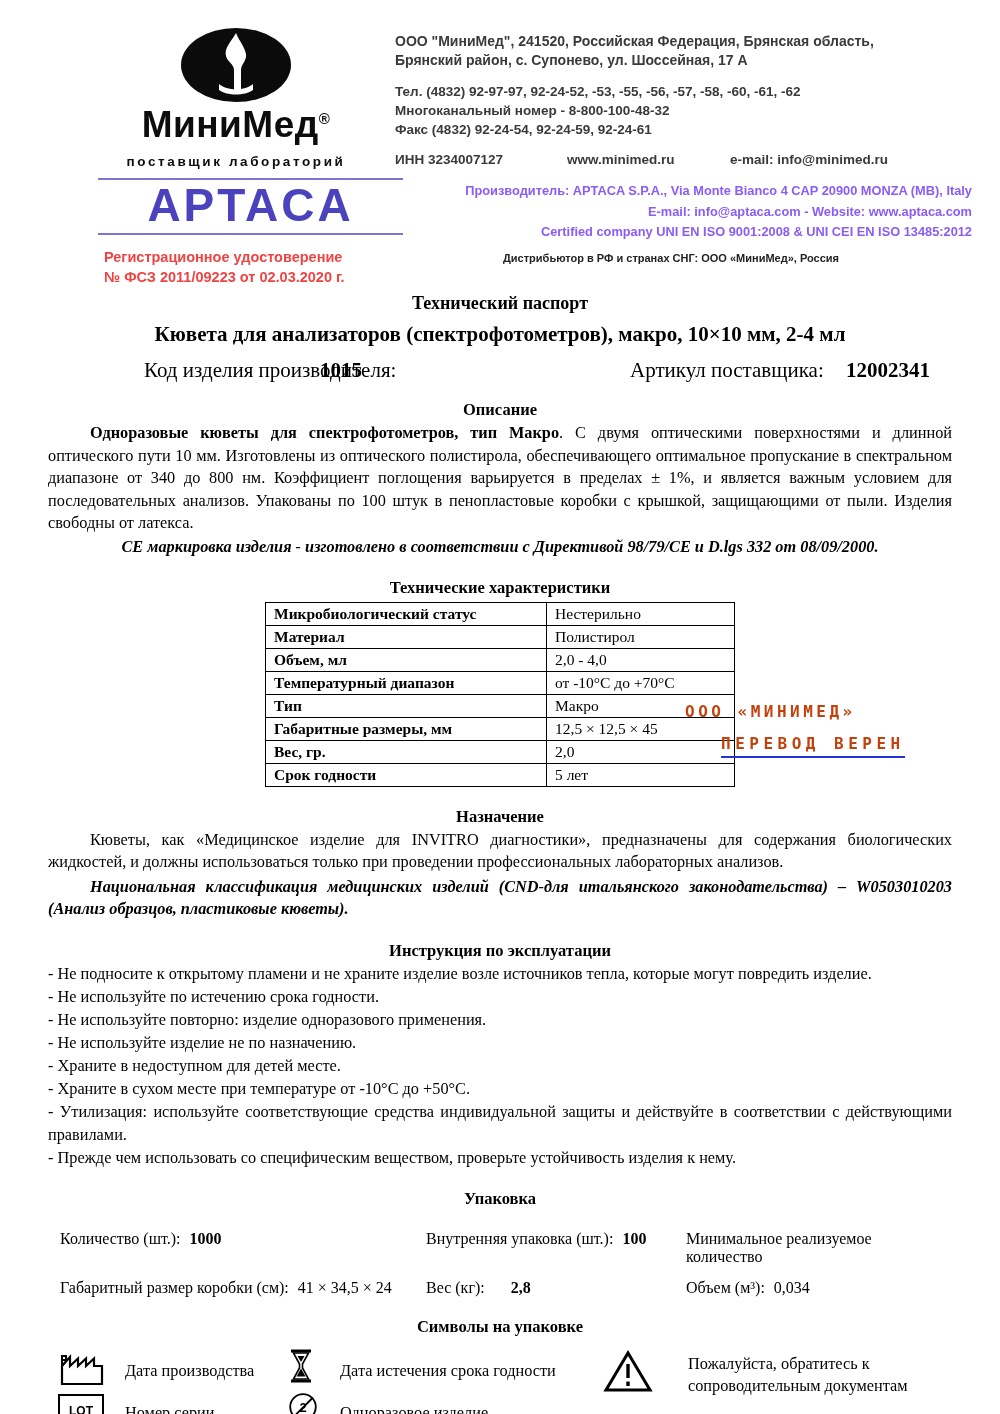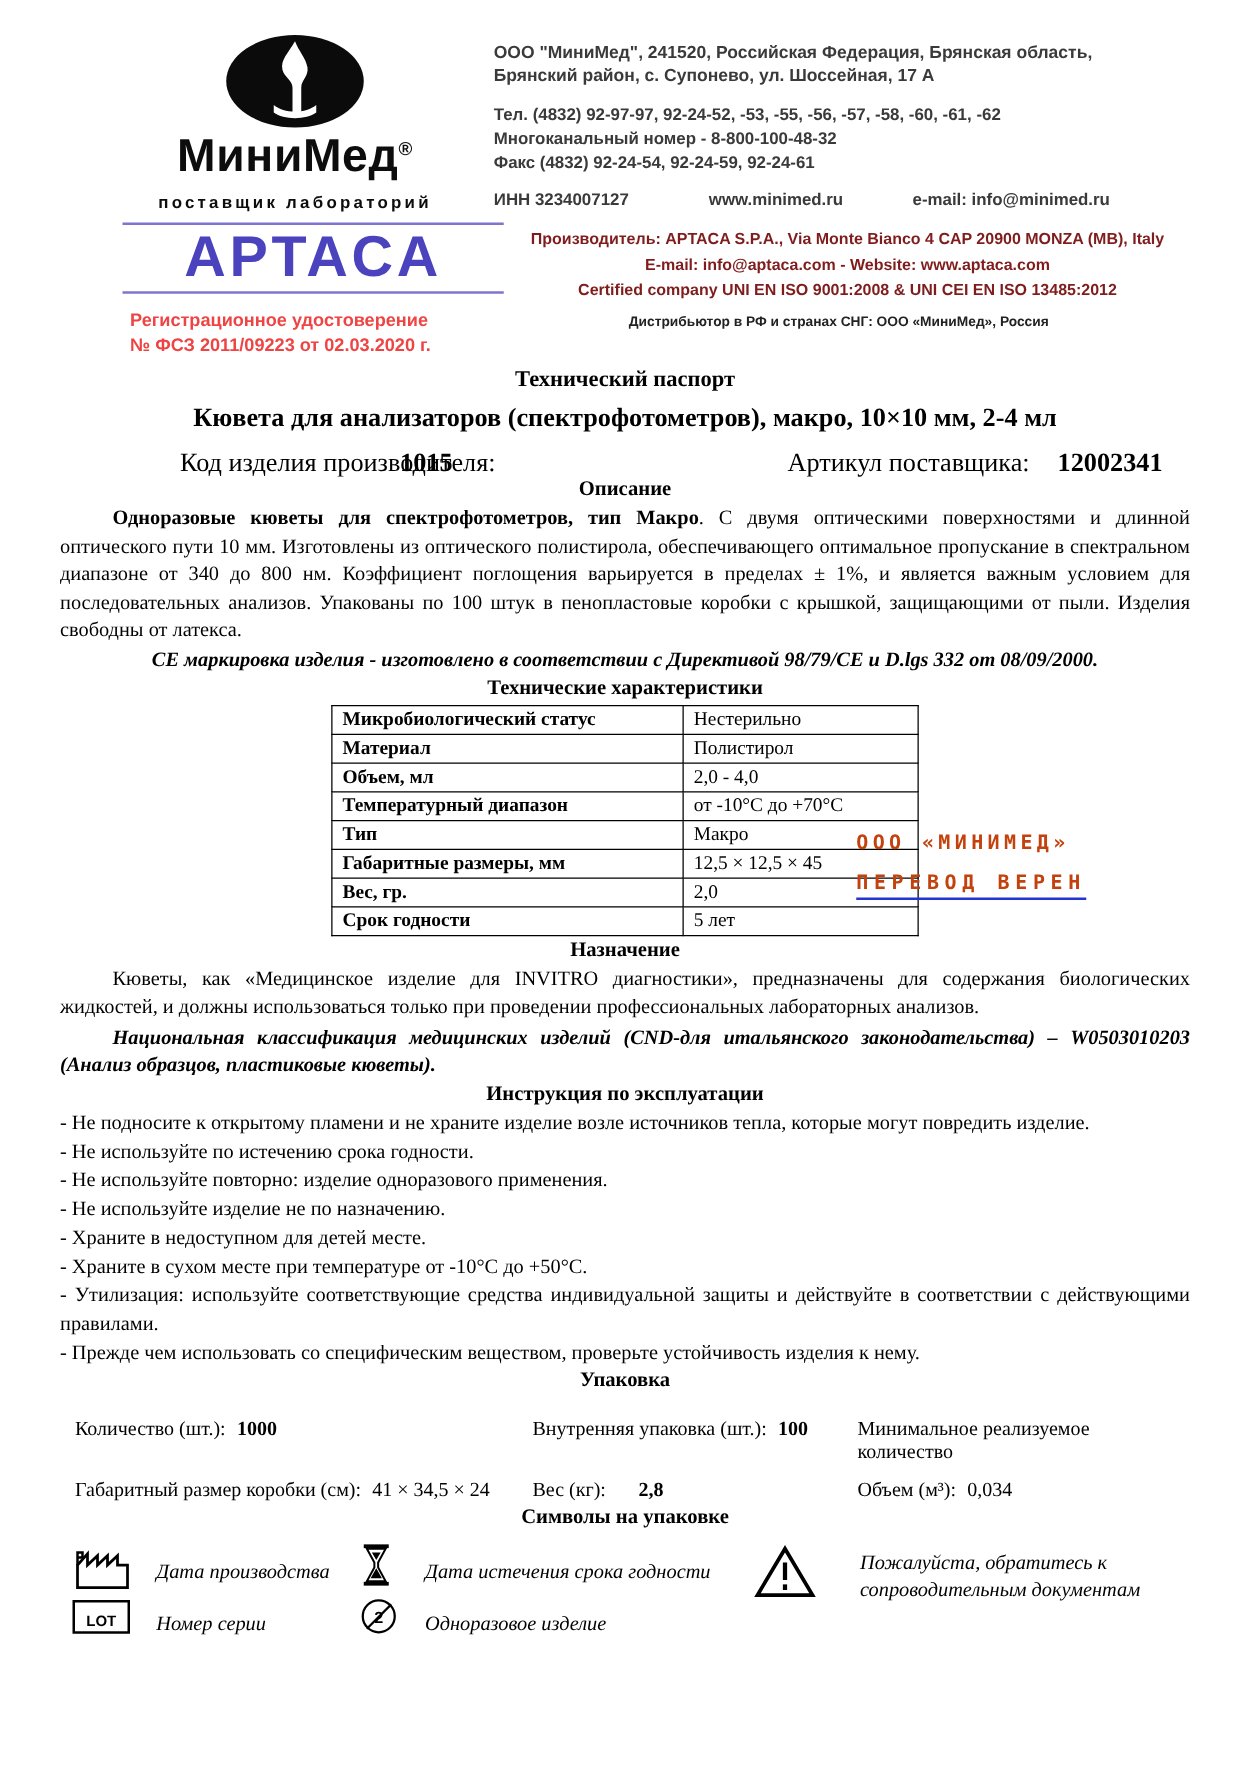--- a/index.html
+++ b/index.html
@@ -17,60 +17,60 @@
   .company-block p{white-space:nowrap;font-size:14px;line-height:19px;}
   .company-block p.small{font-size:13.5px;}
   .mt12{margin-top:12px;}
   .inn-row{display:flex;margin-top:13px;font-size:13.5px;}
   .inn-row .c1{width:172px;}
   .inn-row .c2{width:163px;}
 
   .aptaca-logo{position:absolute;left:98px;top:178px;width:305px;border-top:2px solid #7d75cf;border-bottom:2px solid #7d75cf;padding:2px 0 4px;}
   .aptaca-text{position:relative;font-family:"Liberation Sans",sans-serif;font-weight:700;font-size:46px;line-height:1.02;color:#4b43bd;letter-spacing:3px;text-align:center;}
   .aptaca-dot{position:absolute;left:32px;top:27px;width:12px;height:12px;border:3px solid #fff;border-radius:50%;z-index:2;}
-  .aptaca-info{position:absolute;left:404px;top:181px;width:548px;text-align:center;font-family:"Liberation Sans",sans-serif;font-weight:700;font-size:12.8px;line-height:20.5px;color:#7f1d1d;}
+  .aptaca-info{position:absolute;left:424px;top:181px;width:548px;text-align:right;font-family:"Liberation Sans",sans-serif;font-weight:700;font-size:12.8px;line-height:20.5px;color:#8b5cf6;}
   .aptaca-info p{white-space:nowrap;}
 
   .reg-left{position:absolute;left:104px;top:247px;font-family:"Liberation Sans",sans-serif;font-weight:700;font-size:14.5px;line-height:20px;color:#ef4444;}
   .reg-right{position:absolute;left:503px;top:252px;font-family:"Liberation Sans",sans-serif;font-weight:700;font-size:11px;color:#222;white-space:nowrap;}
 
   
   .content{position:absolute;left:48px;top:288px;width:904px;font-size:16px;}
   .doc-type{text-align:center;font-weight:700;font-size:18px;line-height:22px;margin-top:4px;}
   .doc-title{text-align:center;font-weight:700;font-size:21px;line-height:26px;margin-top:7px;}
   .code-row{position:relative;height:22px;margin-top:11px;font-size:21px;}
   .code-row .l1{position:absolute;left:96px;}
   .code-row .v1{position:absolute;left:272px;font-weight:700;}
   .code-row .l2{position:absolute;left:582px;}
   .code-row .v2{position:absolute;left:798px;font-weight:700;}
-  .sec-h{text-align:center;font-weight:700;font-size:16.5px;line-height:22px;margin-top:0;}
+  .sec-h{text-align:center;font-weight:700;font-size:16.5px;line-height:22px;margin-top:19px;}
   .para{text-align:justify;text-indent:42px;line-height:22.5px;font-size:16.3px;margin-top:1px;}
   .b{font-weight:700;}
   .ce{text-align:center;font-weight:700;font-style:italic;font-size:16.3px;line-height:22px;margin-top:1px;}
 
   .table-wrap{position:relative;margin-top:3px;}
   table.specs{border-collapse:collapse;margin-left:217px;width:470px;border-radius:28px;}
   table.specs td{border:1px solid #000;font-size:15.5px;padding:0 8px;height:22px;}
   td.lbl{font-weight:700;width:264px;}
 
   .stamp{position:absolute;left:637px;top:100px;font-family:"DejaVu Sans Mono",monospace;font-weight:700;color:#c2410c;white-space:nowrap;}
   .stamp-l1{font-size:16px;letter-spacing:3.5px;}
-  .stamp-l2{font-size:16px;letter-spacing:4.5px;margin-top:13px;display:inline-block;border-bottom:2px solid #2433d4;padding-bottom:3px;}
+  .stamp-l2{font-size:16px;letter-spacing:4.5px;margin-top:13px;display:inline-block;border-bottom:2px solid #2433d4;padding-bottom:3px;margin-left:36px;}
 
   .classification{font-weight:700;font-style:italic;text-align:justify;text-indent:42px;line-height:22.5px;font-size:16.3px;margin-top:2px;}
   .instr{line-height:23px;font-size:16.3px;text-align:justify;}
 
   .pack-grid{display:grid;grid-template-columns:366px 260px 1fr;row-gap:13px;padding-left:12px;margin-top:20px;font-size:16px;}
   .pv{margin-left:9px;}
   .pv-b{font-weight:700;}
   .pv-wide{margin-left:26px;}
 
   .symbols{position:relative;height:104px;margin-top:9px;}
   .sym{position:absolute;}
-  .sym-label{position:absolute;font-size:16.3px;line-height:22px;font-style:italic;}
+  .sym-label{position:absolute;font-size:16.3px;line-height:22px;}
   .lot-box{display:flex;align-items:flex-end;justify-content:center;width:46px;height:27px;border:2px solid #000;font-family:"Liberation Sans",sans-serif;font-weight:700;font-size:12px;line-height:1;padding-bottom:2px;box-sizing:border-box;}
 </style>
 </head>
 <body>
 
 <div class="page">
 
   <div class="logo-block">
     <svg class="logo-oval" width="118" height="78" viewBox="0 0 118 78">
       <ellipse cx="59" cy="39" rx="55" ry="37" fill="#0b0b0b"></ellipse>

